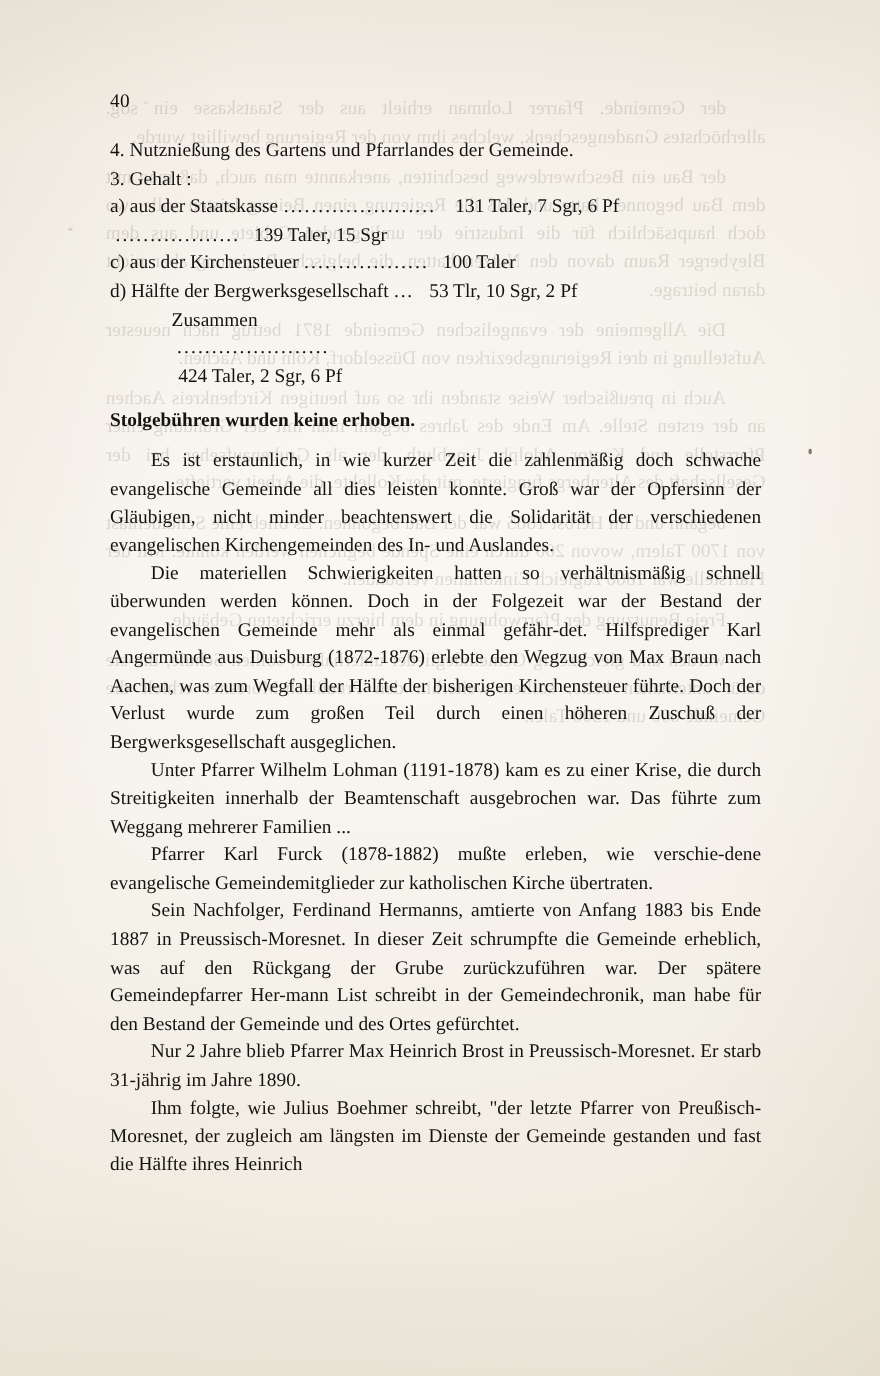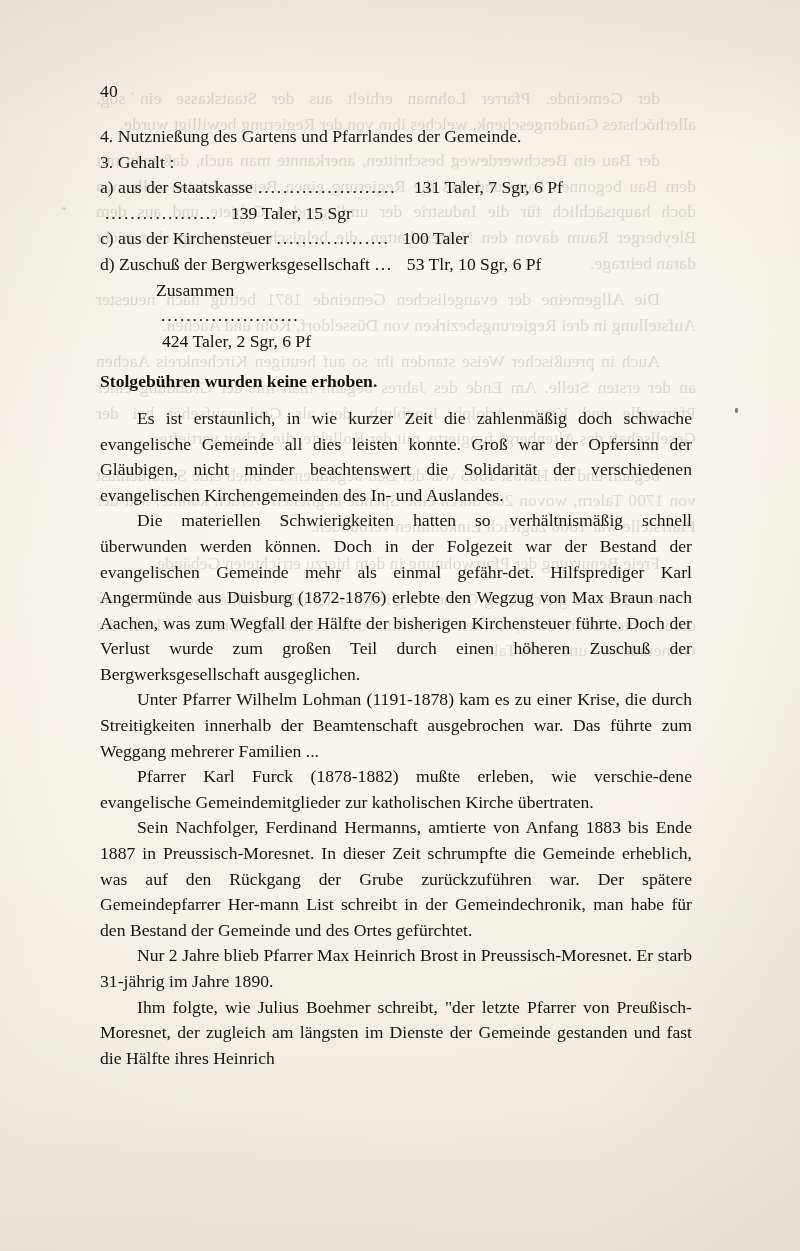--- a/index.html
+++ b/index.html
@@ -187,23 +187,23 @@
         <span class="amt">139 Taler, 15 Sgr</span>
       </div>
 
       <div class="lrow c">
         <span class="lbl">c) aus der Kirchensteuer</span>
         <span class="leader">..................</span>
         <span class="amt">100 Taler</span>
       </div>
 
       <div class="lrow d">
-        <span class="lbl">d) Zuschuß der Bergwerksgesellschaft</span>
+        <span class="lbl">d) Hälfte der Bergwerksgesellschaft</span>
         <span class="leader">...</span>
-        <span class="amt">53 Tlr, 10 Sgr, 6 Pf</span>
+        <span class="amt">53 Tlr, 10 Sgr, 2 Pf</span>
       </div>
 
       <div class="lrow sum">
         <span class="lbl">Zusammen</span>
         <span class="leader">......................</span>
         <span class="amt">424 Taler, 2 Sgr, 6 Pf</span>
       </div>
 
     </div>
 

